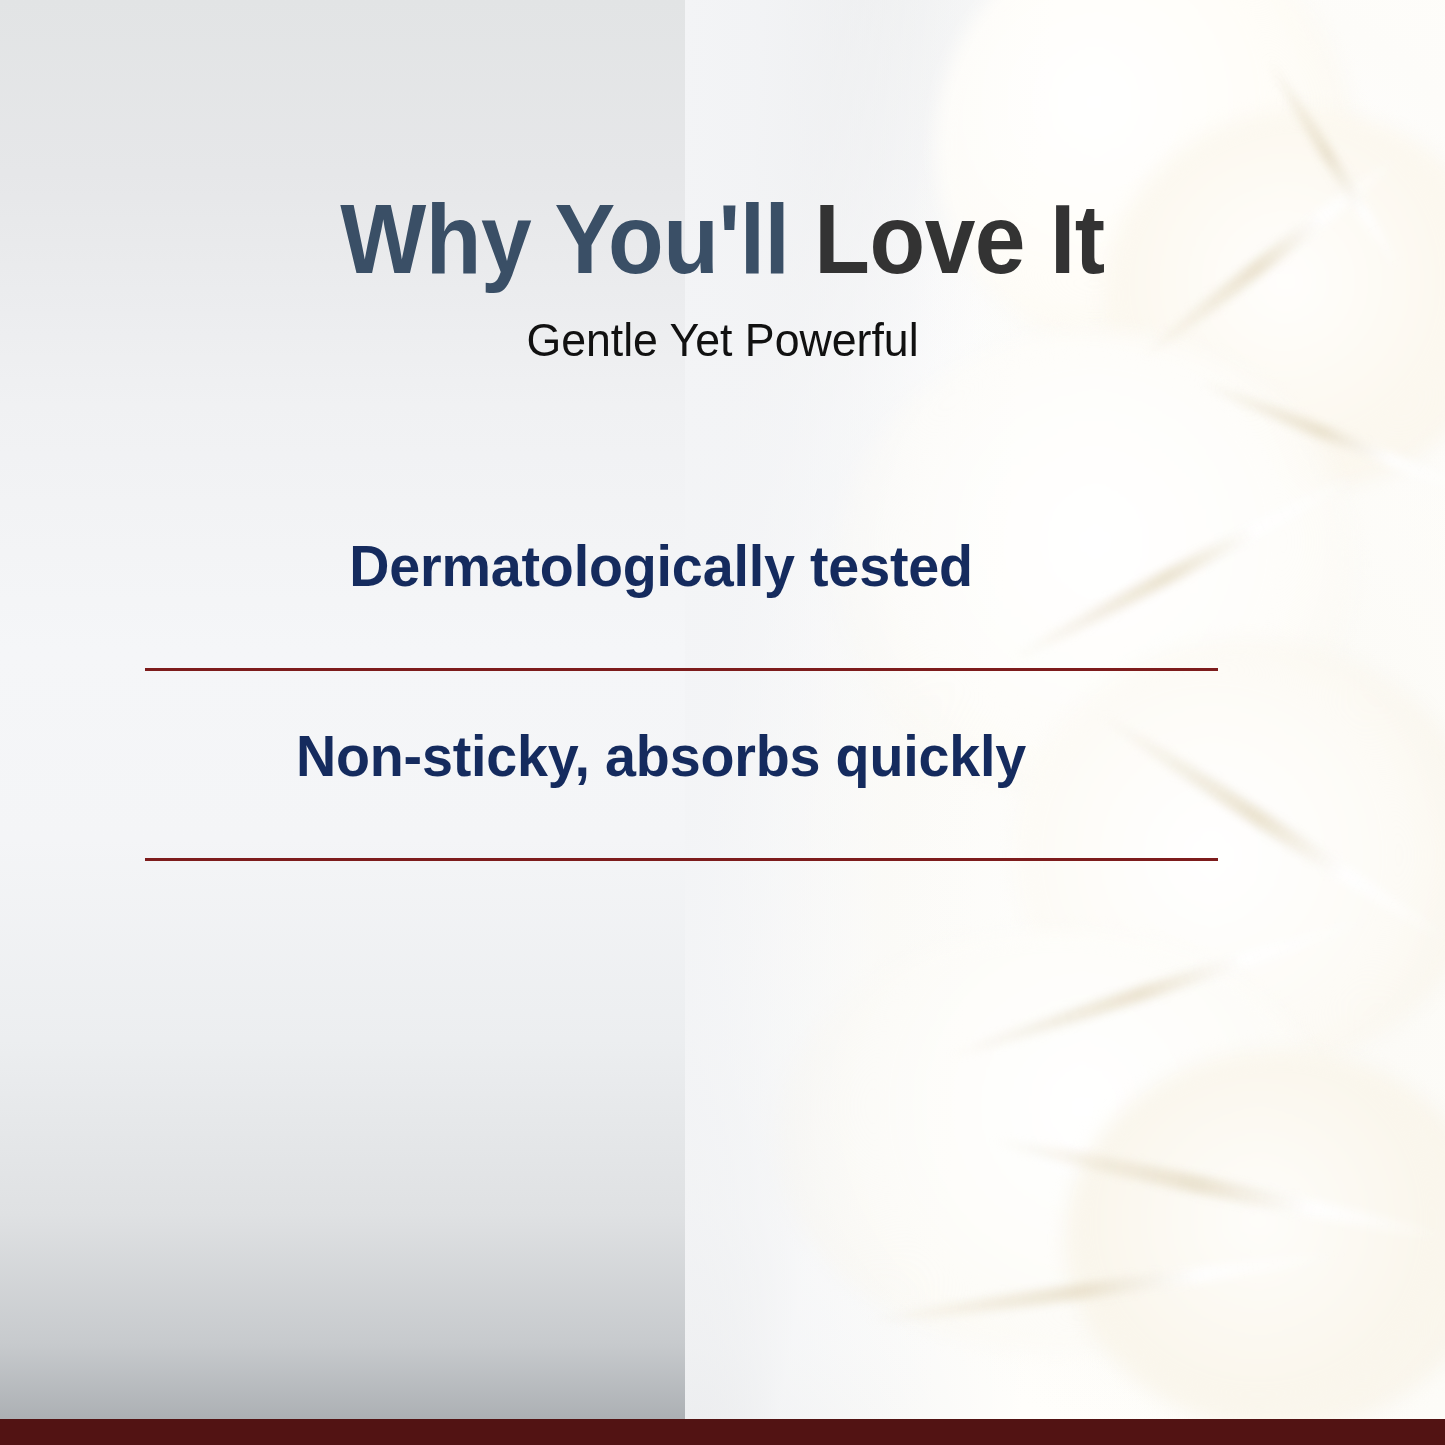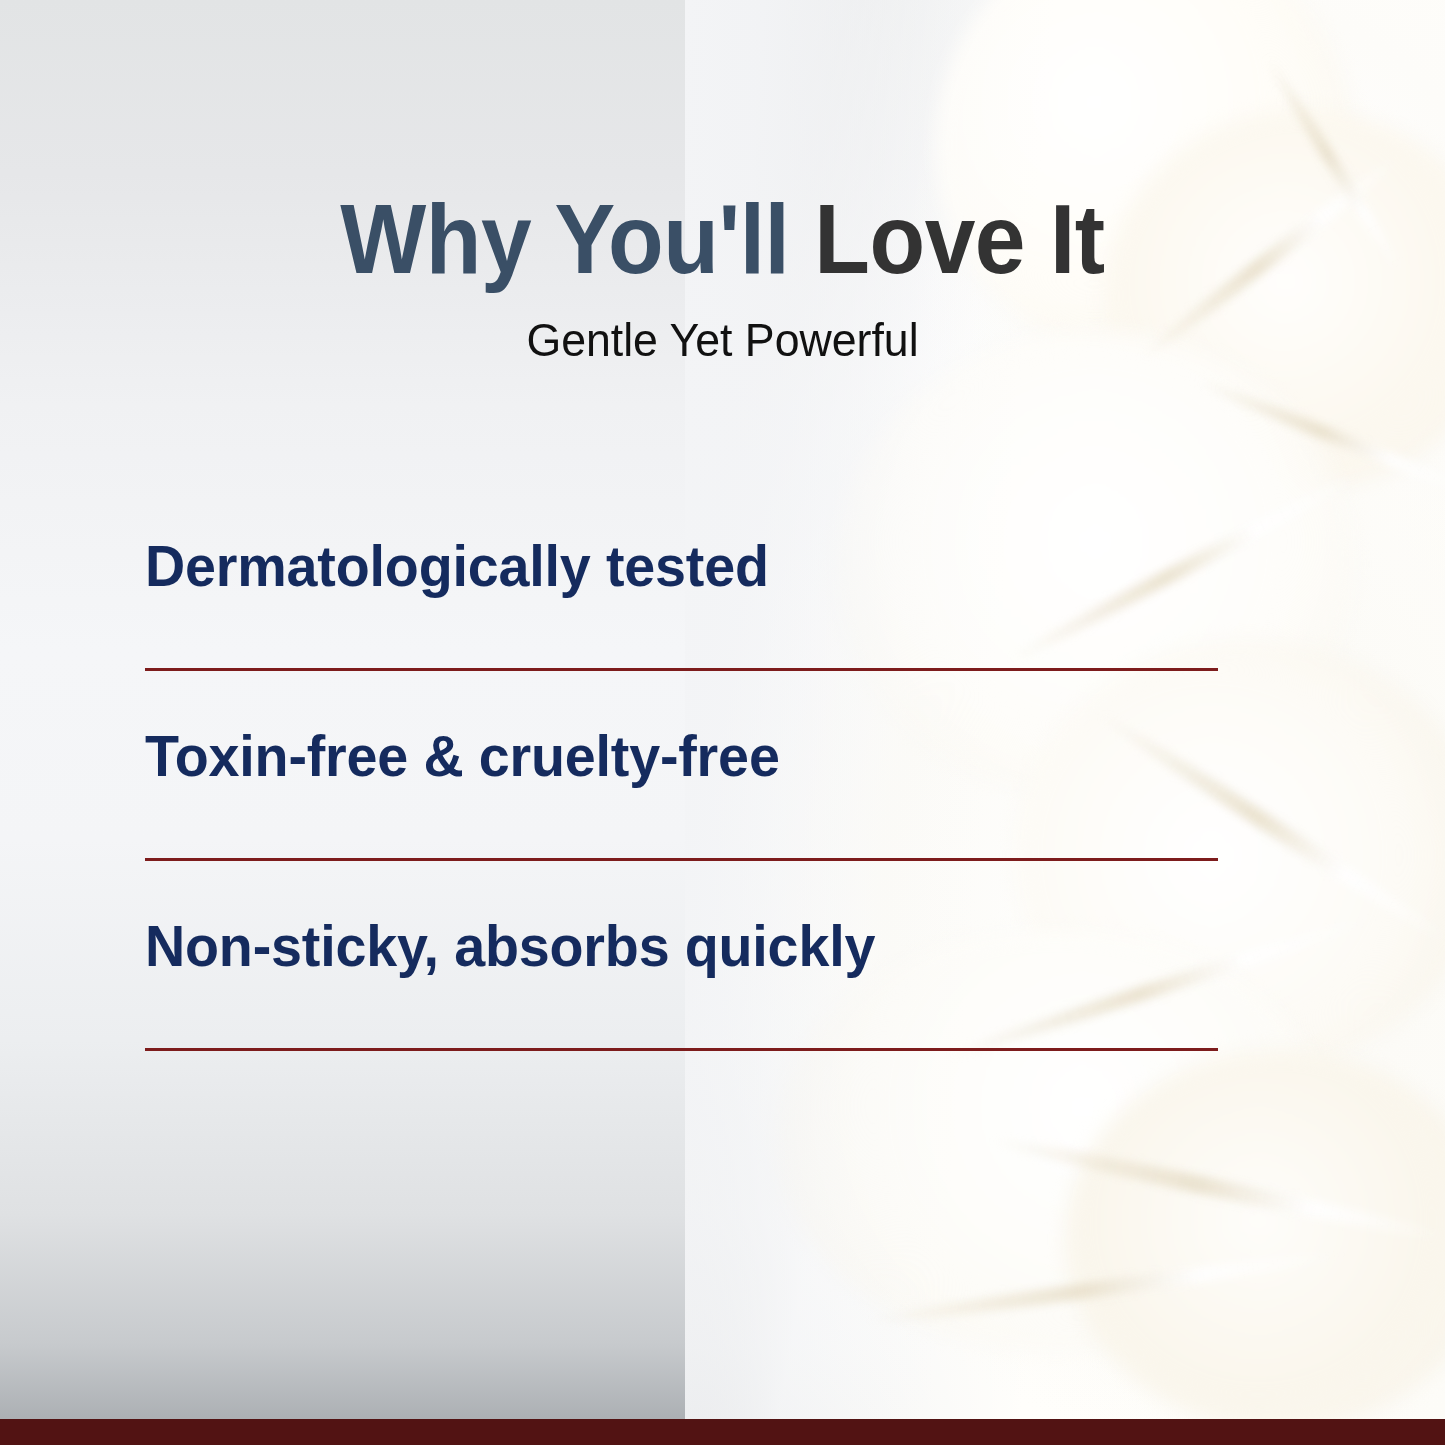--- a/index.html
+++ b/index.html
@@ -123,20 +123,21 @@
   
   .features {
     position: absolute;
     top: 515px;
     left: 145px;
     width: 1075px;
     z-index: 5;
   }
   .feature {
     position: relative;
+    text-align: center;
   }
   .feature-text {
     display: block;
     font-size: 58px;
     font-weight: 700;
     color: #152b5e;
     line-height: 1.0;
     letter-spacing: -0.2px;
     font-family: "Liberation Sans Narrow", "Liberation Sans", sans-serif;
     transform: scaleX(0.96);
@@ -202,24 +203,20 @@
     <p class="subtitle">Gentle Yet Powerful</p>
   </div>
 
   <div class="features">
 
     <div class="feature f1">
       <span class="feature-text">Dermatologically tested</span>
       <span class="feature-rule"></span>
     </div>
 
-    <div class="feature f2">
-      <span class="feature-text">Toxin-free &amp; cruelty-free</span>
-      <span class="feature-rule"></span>
-    </div>
 
     <div class="feature f3">
       <span class="feature-text">Non-sticky, absorbs quickly</span>
       <span class="feature-rule"></span>
     </div>
 
 
   </div>
 
   <div class="bottom-bar"></div>

